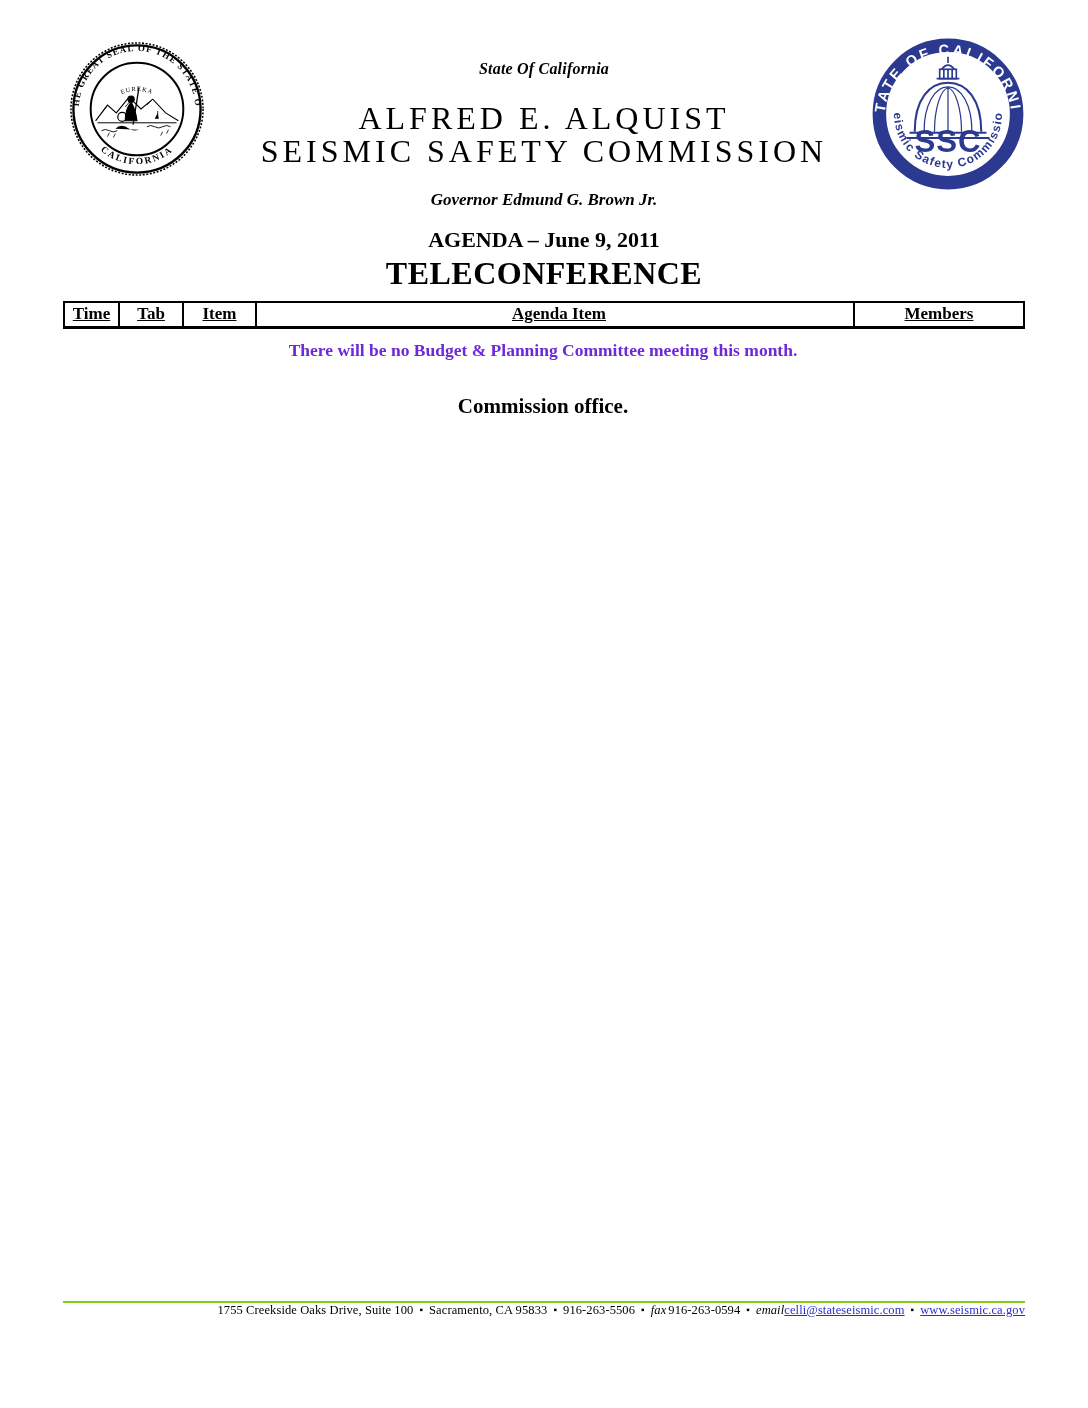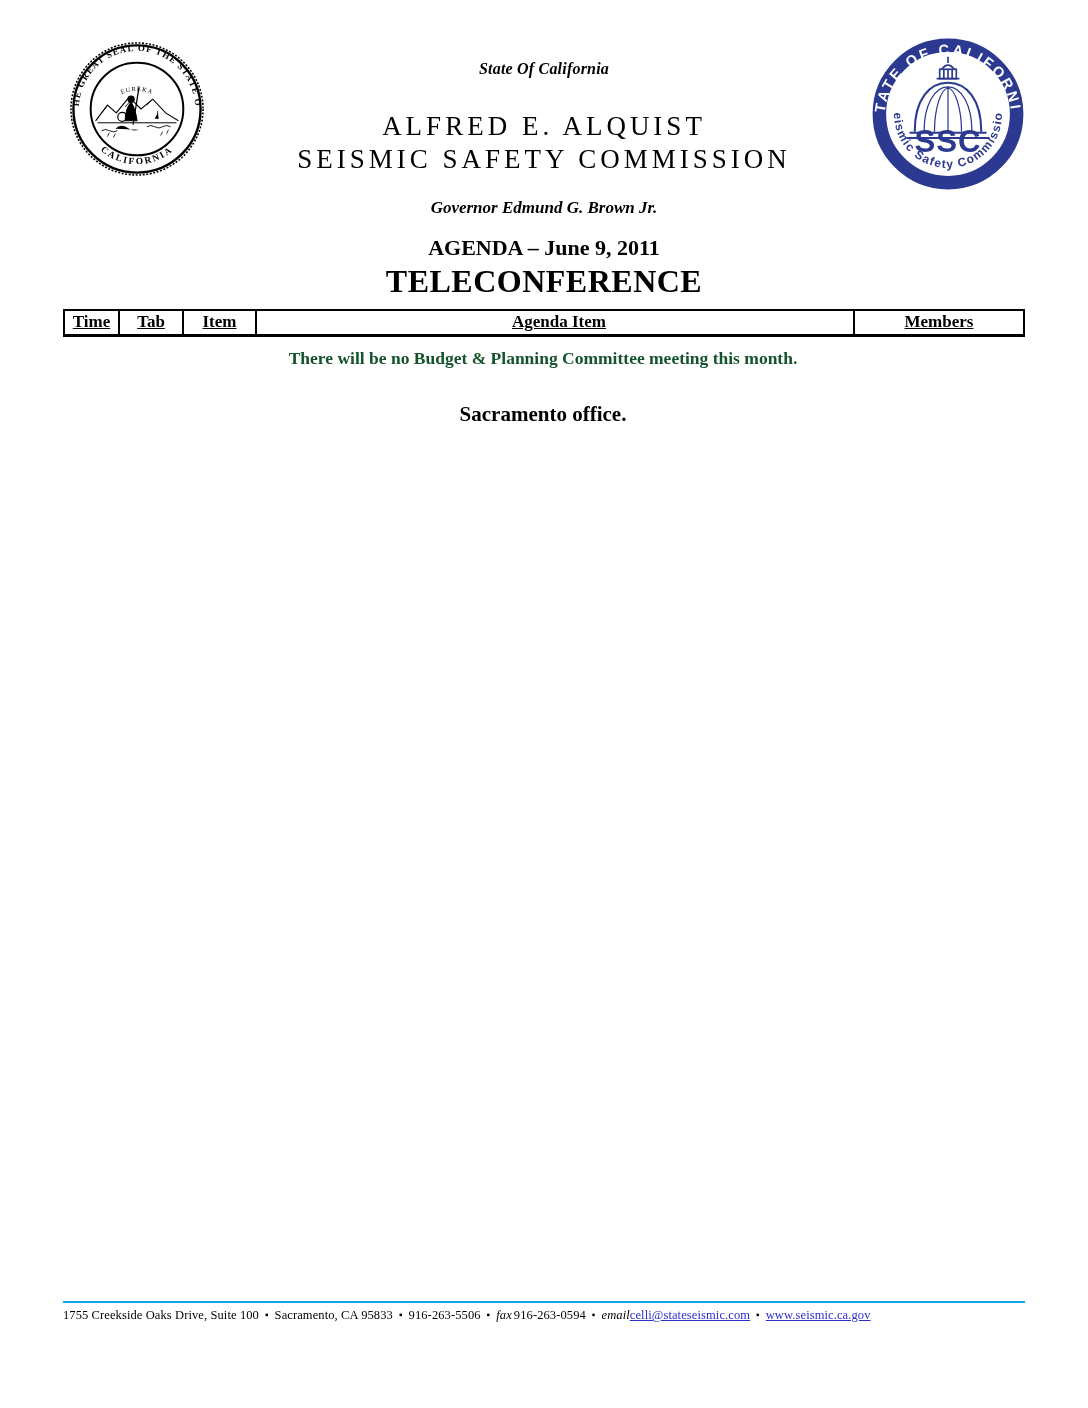--- a/index.html
+++ b/index.html
@@ -21,21 +21,21 @@
   .seal-left {
     position: absolute; left: 68px; top: 38px; width: 138px; height: 142px;
   }
   .logo-right {
     position: absolute; right: 62px; top: 36px; width: 156px; height: 156px;
   }
   .state-line {
     font-size: 16px; font-weight: bold; font-style: italic; letter-spacing: 0.2px;
   }
   .org-title {
-    margin-top: 32px; font-size: 27px; letter-spacing: 4px; line-height: 33px;
+    margin-top: 24px; font-size: 32px; letter-spacing: 4px; line-height: 33px;
     font-weight: normal;
   }
   .governor-line {
     margin-top: 22px; font-size: 17px; font-weight: bold; font-style: italic;
   }
   .agenda-line { margin-top: 17px; font-size: 22px; font-weight: bold; }
   .teleconference { margin-top: 2px; font-size: 32px; font-weight: bold; letter-spacing: 0.5px; }
   
   .agenda-table {
     margin: 9px 0 0 63px;
@@ -64,24 +64,23 @@
     margin: 11px 0 0 63px; width: 960px; text-align: center;
     font-size: 17.5px; font-weight: bold;
   }
   .public-notice {
     margin: 30px 0 0 63px; width: 960px; text-align: center;
     font-size: 21px; font-weight: bold; line-height: 30px;
   }
   
   .footer {
     position: absolute; left: 63px; top: 1301px; width: 962px;
-    border-top: 2px solid #0ea5e9;
-    text-align: left;
+    border-top: 2px solid #84cc16;
+    text-align: right;
     font-size: 12.5px;
-    padding-top: 5px;
     letter-spacing: 0.1px;
     white-space: nowrap;
   }
   .footer .sep { display: inline-block; margin: 0 6px; font-size: 10px; vertical-align: 1px; }
   .footer .ital { font-style: italic; }
   .footer a.link { color: #2d2dcc; text-decoration: underline; cursor: pointer; }
   .footer .gap { display: inline-block; width: 2px; }
 </style>
 </head>
 <body>
@@ -178,23 +177,23 @@
           <th class="col-0">Time</th>
           <th class="col-1">Tab</th>
           <th class="col-2">Item</th>
           <th class="col-3">Agenda Item</th>
           <th class="col-4">Members</th>
         </tr>
     </thead>
     <tbody id="agenda-body"></tbody>
   </table>
 
-  <div class="red-notice" id="red-notice" style="color: #14532d;">There will be no Budget &amp; Planning Committee meeting this month.</div>
+  <div class="red-notice" id="red-notice" style="color: #6d28d9;">There will be no Budget &amp; Planning Committee meeting this month.</div>
 
   <div class="public-notice">
-    <div>Sacramento office.</div>
+    <div>Commission office.</div>
   </div>
 
   <div class="footer">
     <span>1755 Creekside Oaks Drive, Suite 100</span><span class="sep">▪</span><span>Sacramento, CA 95833</span><span class="sep">▪</span><span>916-263-5506</span><span class="sep">▪</span><span class="ital">fax</span><span class="gap"></span><span>916-263-0594</span><span class="sep">▪</span><span class="ital">email</span><a class="link">celli@stateseismic.com</a><span class="sep">▪</span><a class="link">www.seismic.ca.gov</a>
   </div>
 
 </div>
 
 </body></html>

